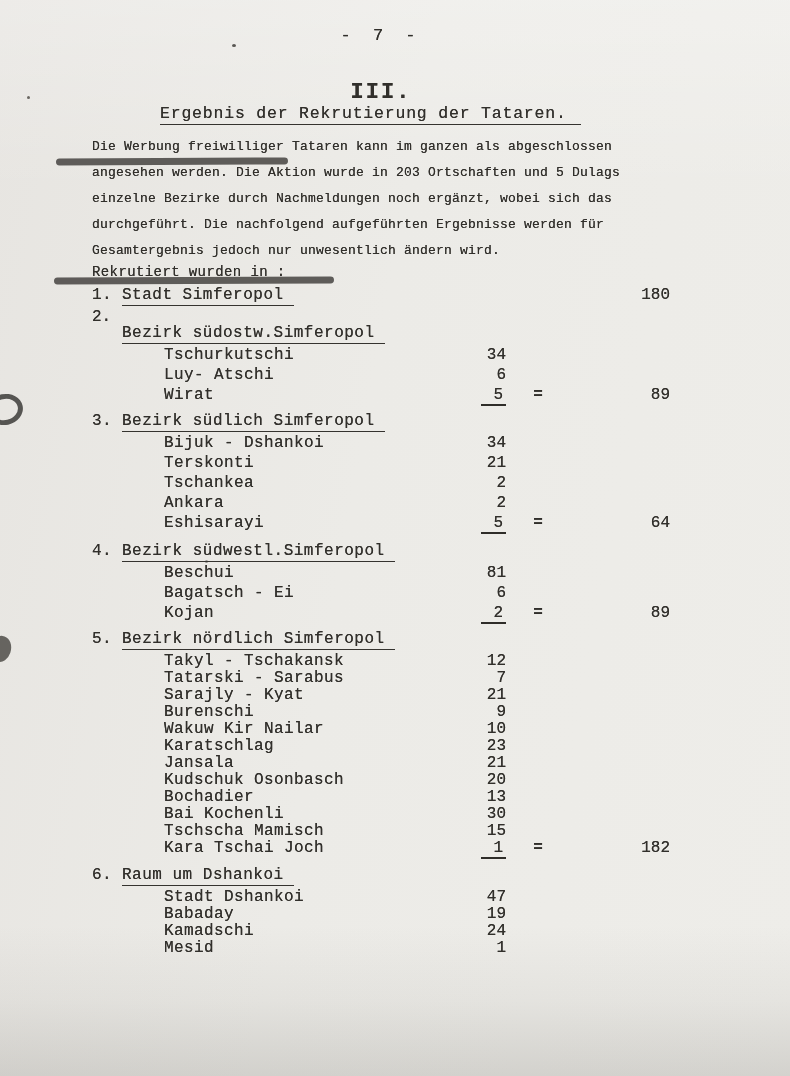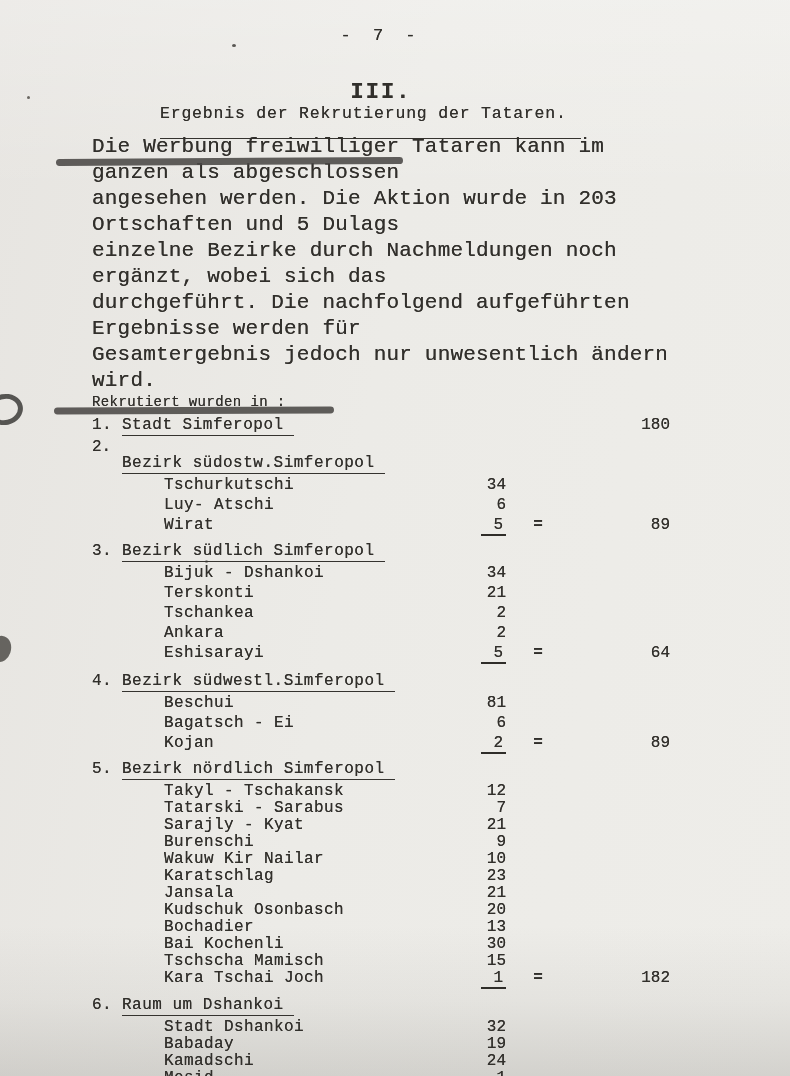--- a/index.html
+++ b/index.html
@@ -15,22 +15,22 @@
     font-family:"Liberation Mono","DejaVu Sans Mono",monospace;
     color:#312f2b;
   }
   .content{
     position:absolute; left:92px; right:120px; top:26px;
     text-shadow:0 0 0.6px rgba(49,47,43,0.85);
   }
   .pagenum{ text-align:center; font-size:17px; letter-spacing:6px; height:18px; }
   .numeral{ text-align:center; font-size:22px; letter-spacing:2px; margin-top:36px; height:20px; font-weight:bold;}
   .doc-title{ margin-top:4px; margin-left:68px; font-size:16.5px; letter-spacing:0.8px; height:24px; }
-  .doc-title span{ border-bottom:1.6px solid #35332f; padding-bottom:15px; padding-right:14px; }
-  .intro{ margin-top:6px; font-size:21px; line-height:26px; letter-spacing:0.2px; }
+  .doc-title span{ border-bottom:1.6px solid #35332f; padding-bottom:1px; padding-right:14px; }
+  .intro{ margin-top:6px; font-size:13px; line-height:26px; letter-spacing:0.2px; }
   .marker{ position:relative; display:inline-block; }
   .marker::after{
     content:""; position:absolute; height:7px; border-radius:4px;
     background:#4a4845; opacity:0.88; z-index:1;
   }
   .marker.phrase::after{ left:-36px; right:-4px; bottom:-5px; transform:rotate(-0.3deg); }
   .marker.heading::after{ left:-38px; right:-48px; bottom:-4px; transform:rotate(-0.2deg); }
   .list-heading{ margin-top:0; font-size:14px; height:22px; letter-spacing:0.4px; }
   
   .sections{ font-size:16px; }
@@ -273,21 +273,21 @@
         </div>
         <div class="sec sec-gap10 compact">
           <div class="row hrow">
             <div class="name hname"><span class="num">6.</span><span class="sec-title">Raum um Dshankoi</span></div>
             <div class="val"></div>
             <div class="eq"></div>
             <div class="sum"></div>
           </div>
           <div class="row irow">
             <div class="name">Stadt Dshankoi</div>
-            <div class="val">32</div>
+            <div class="val">47</div>
             <div class="eq"></div>
             <div class="sum"></div>
           </div>
           <div class="row irow">
             <div class="name">Babaday</div>
             <div class="val">19</div>
             <div class="eq"></div>
             <div class="sum"></div>
           </div>
           <div class="row irow">

